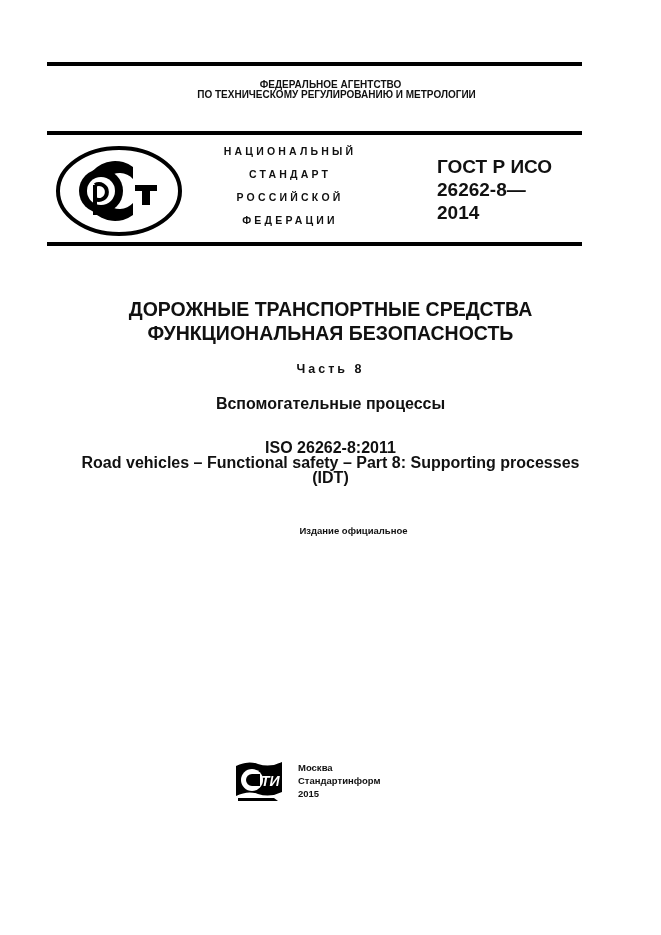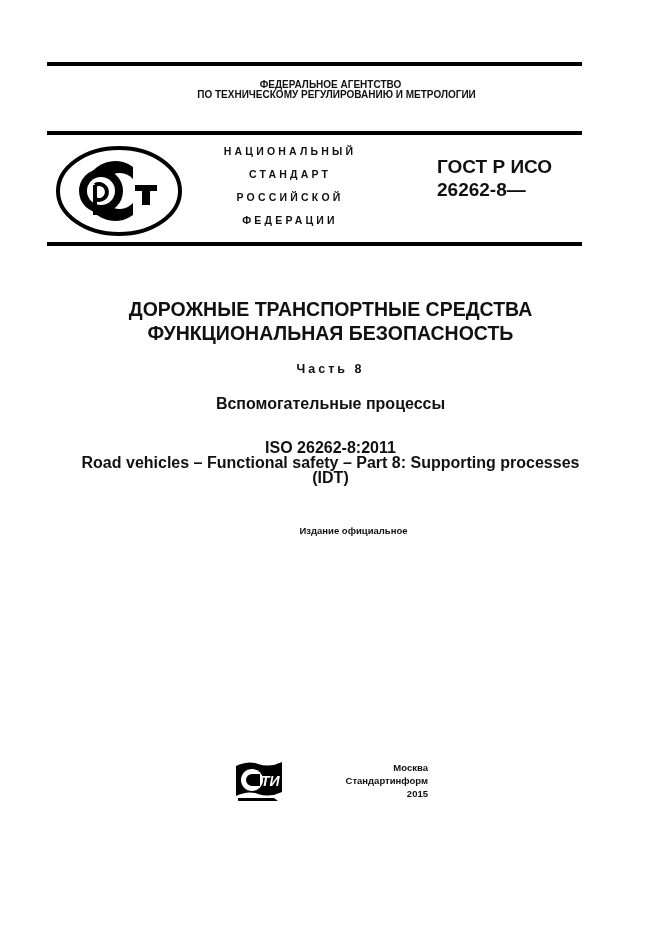--- a/index.html
+++ b/index.html
@@ -8,21 +8,21 @@
   .rule { position:absolute; left:47px; width:535px; height:4px; background:#000; }
   .c { position:absolute; left:0; width:661px; text-align:center; font-weight:bold; }
   .agency { font-size:10px; }
   .natstd { position:absolute; left:200px; width:180px; text-align:center; font-weight:bold; font-size:10.5px; letter-spacing:3.2px; }
   .gost { position:absolute; left:437px; font-weight:bold; font-size:19px; line-height:23px; }
   .title { font-size:19.5px; line-height:24px; }
   .part { font-size:12.5px; letter-spacing:3px; }
   .sub { font-size:16px; }
   .iso { font-size:16px; line-height:14px; }
   .ed { font-size:9.5px;padding-left:23px; }
-  .pub { position:absolute; left:298px; width:130px; text-align:right; font-weight:bold; font-size:9.5px; line-height:13px; }
+  .pub { position:absolute; left:298px; width:130px; text-align:left; font-weight:bold; font-size:9.5px; line-height:13px; }
 </style>
 </head>
 <body>
 
 <div class="rule" style="top:62px;"></div>
 <div class="c agency" style="top:79px;text-align:center;">ФЕДЕРАЛЬНОЕ АГЕНТСТВО</div>
 <div class="c agency" style="top:89px;margin-left:6px;">ПО ТЕХНИЧЕСКОМУ РЕГУЛИРОВАНИЮ И МЕТРОЛОГИИ</div>
 <div class="rule" style="top:131px;"></div>
 
 <svg style="position:absolute;left:55px;top:145px;" width="128" height="92" viewBox="0 0 128 92">
@@ -37,20 +37,21 @@
 </svg>
 
 <div class="natstd" style="top:145px;">НАЦИОНАЛЬНЫЙ</div>
 <div class="natstd" style="top:168px;text-align:center;">СТАНДАРТ</div>
 <div class="natstd" style="top:191px;">РОССИЙСКОЙ</div>
 <div class="natstd" style="top:214px;">ФЕДЕРАЦИИ</div>
 
 <div class="gost" style="top:155px;">
   <div>ГОСТ Р ИСО</div>
   <div>26262-8—</div>
+  <div>2014</div>
 </div>
 
 <div class="rule" style="top:242px;"></div>
 
 <div class="c title" style="top:297px;">ДОРОЖНЫЕ ТРАНСПОРТНЫЕ СРЕДСТВА</div>
 <div class="c title" style="top:321px;">ФУНКЦИОНАЛЬНАЯ БЕЗОПАСНОСТЬ</div>
 <div class="c part" style="top:362px;">Часть 8</div>
 <div class="c sub" style="top:395px;">Вспомогательные процессы</div>
 
 <div class="c iso" style="top:441px;">ISO 26262-8:2011</div>

